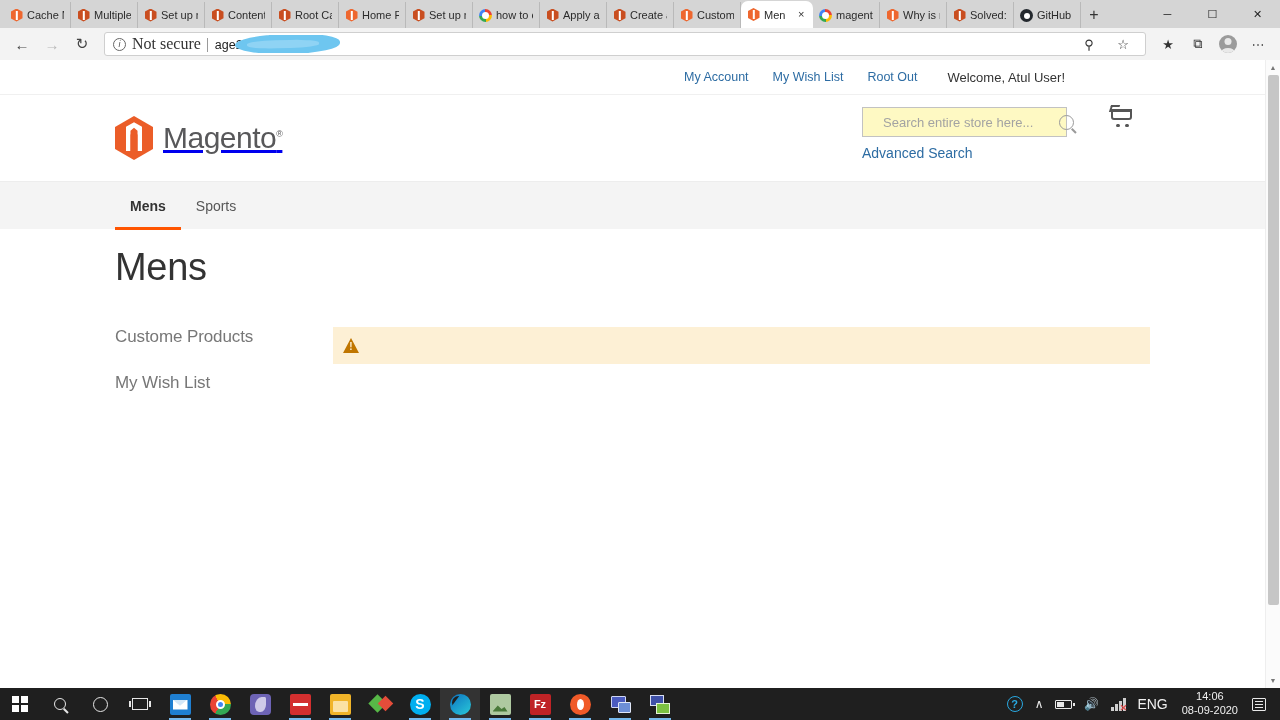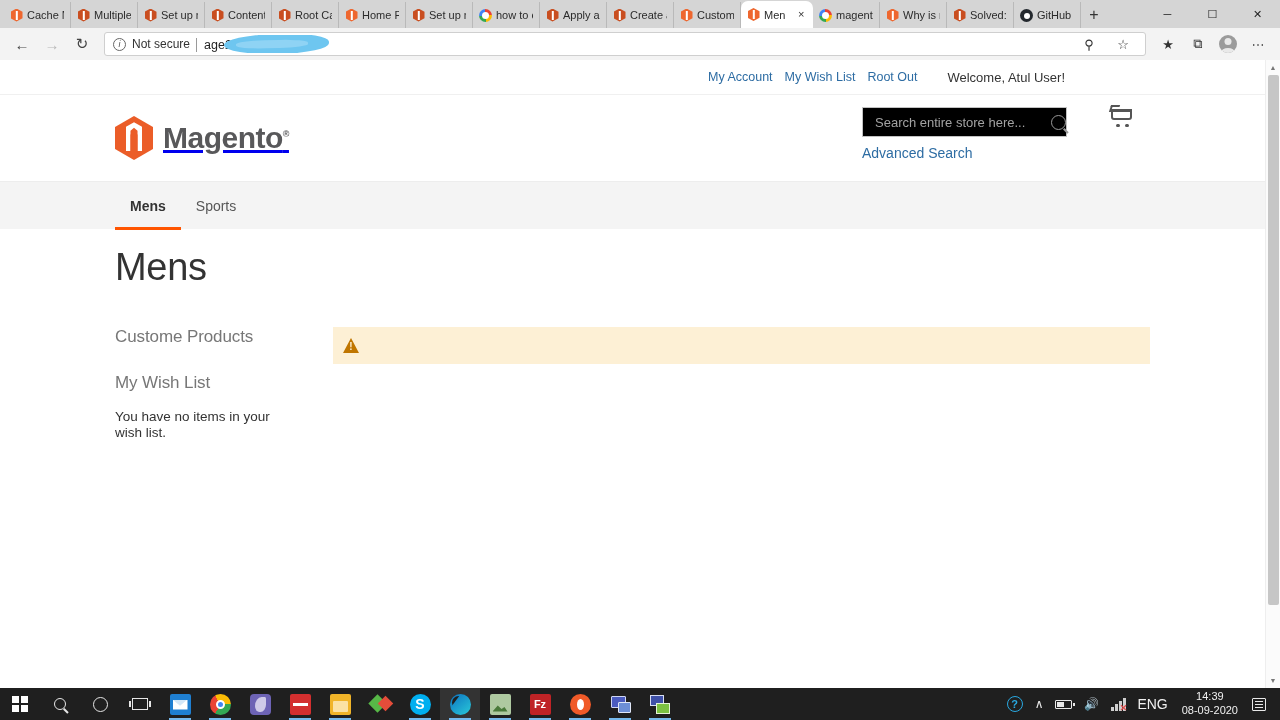--- a/index.html
+++ b/index.html
@@ -95,21 +95,21 @@
     flex: 1 1 auto; height: 24px; background: #fff; border-radius: 3px;
     border: 1px solid #cfcfcf;
     display: flex; align-items: center; gap: 6px; padding: 0 8px; margin: 0 6px;
     position: relative; overflow: hidden;
   }
   #omnibox .infoicon {
     width: 13px; height: 13px; border: 1.2px solid #666; border-radius: 50%;
     font-size: 9px; display: flex; align-items: center; justify-content: center;
     color: #555; font-style: italic; flex: 0 0 13px;
   }
-  #omnibox .notsecure { font-size: 12px; color: #333; white-space: nowrap; }
+  #omnibox .notsecure { font-size: 16px; color: #333; white-space: nowrap; font-family: Liberation Serif, serif; }
   #omnibox .urlwrap { position: relative; flex: 1 1 auto; overflow: hidden; }
   #omnibox .urltext {
     font-size: 12.5px; color: #222; white-space: nowrap;
     border-left: 1px solid #9a9a9a; padding-left: 7px;
   }
   #omnibox .redaction {
     position: absolute; left: 28px; top: -1px; width: 105px; height: 20px;
     background: #6ec6f0; border-radius: 50% 45% 48% 52%;
     transform: rotate(-1.5deg);
   }
@@ -156,21 +156,21 @@
   #page { width: 1265px; }
 
   
   .panel-wrapper { border-bottom: 1px solid #f0f0f0; }
   .panel {
     width: 1065px; margin: 0 auto; height: 34px;
     display: flex; align-items: center; justify-content: flex-end; gap: 0;
     font-size: 12.5px; padding-right: 100px;
   }
   .panel a {
-    color: #2d6ca3; text-decoration: none; margin-left: 12px;
+    color: #2d6ca3; text-decoration: none; margin-left: 24px;
   }
   .panel .welcome { color: #333; margin-left: 30px; font-size: 13px; }
 
   
   .headrow {
     width: 1065px; margin: 0 auto; height: 86px; position: relative;
     display: flex; align-items: center;
   }
   .logo { display: flex; align-items: center; gap: 10px; margin-left: 15px; }
   .logo-mark {
@@ -181,31 +181,31 @@
   .logo-mark::before {
     content: ""; position: absolute; left: 50%; transform: translateX(-50%);
     top: 14%; width: 16px; height: 66%; background: #fff;
     clip-path: polygon(0 100%, 0 16%, 50% 0, 100% 16%, 100% 100%, 72% 100%, 72% 30%, 50% 19%, 28% 30%, 28% 100%);
   }
   .logo-mark::after {
     content: ""; position: absolute; left: 50%; transform: translateX(-50%);
     top: 42%; width: 7px; height: 42%; background: #eb5d28; border-radius: 1px;
   }
   .logo-text {
-    font-size: 30px; color: #58585a; font-weight: 700; letter-spacing: -0.5px;
+    font-size: 30px; color: #58585a; font-weight: 400; letter-spacing: -0.5px;
     position: relative;
   }
   .logo-text sup { font-size: 9px; vertical-align: super; color: #58585a; }
 
   .head-right {
     position: absolute; right: 98px; top: 12px; text-align: left;
   }
   .searchbox {
-    width: 205px; height: 30px; border: 1px solid #c2c2c2; background: #000000;
-    display: flex; align-items: center; padding: 0 12px;
+    width: 205px; height: 30px; border: 1px solid #c2c2c2; background: #fef9c3;
+    display: flex; align-items: center; padding: 0 20px;
   }
   .searchbox input {
     flex: 1 1 auto; border: none; outline: none; font-size: 13px; color: #858585;
     font-family: "Liberation Sans", sans-serif; background: transparent;
   }
   .searchbox input::placeholder { color: #a3a3a3; }
   .srch-ic {
     width: 15px; height: 15px; border: 1.6px solid #9a9a9a; border-radius: 50%;
     position: relative; flex: 0 0 15px;
   }
@@ -644,21 +644,20 @@
 
         <h1 class="pagetitle">Mens</h1>
 
         <div class="cols">
           <div class="sidebar">
             <div class="side-block">
               <div class="side-title">Custome Products</div>
             </div>
             <div class="side-block">
               <div class="side-title">My Wish List</div>
-              <div class="side-empty">You have no items in your wish list.</div>
             </div>
           </div>
 
           <div class="maincol">
             <div class="notice">
               <span class="warn-ic"></span>
             </div>
           </div>
         </div>
       </div>
@@ -739,20 +738,20 @@
       <span class="net-ic">
         <span class="cell" style="left:0;height:4px;"></span>
         <span class="cell" style="left:4px;height:7px;"></span>
         <span class="cell" style="left:8px;height:10px;"></span>
         <span class="cell" style="left:12px;height:13px;"></span>
         <span class="x">✕</span>
       </span>
     </div>
     <div class="lang">ENG</div>
     <div class="clock">
-      <span>14:39</span>
+      <span>14:06</span>
       <span>08-09-2020</span>
     </div>
     <div class="tray-ic">
         <span class="notif-ic"></span>
       </div>
   </div>
 </div>
 
 </body></html>

